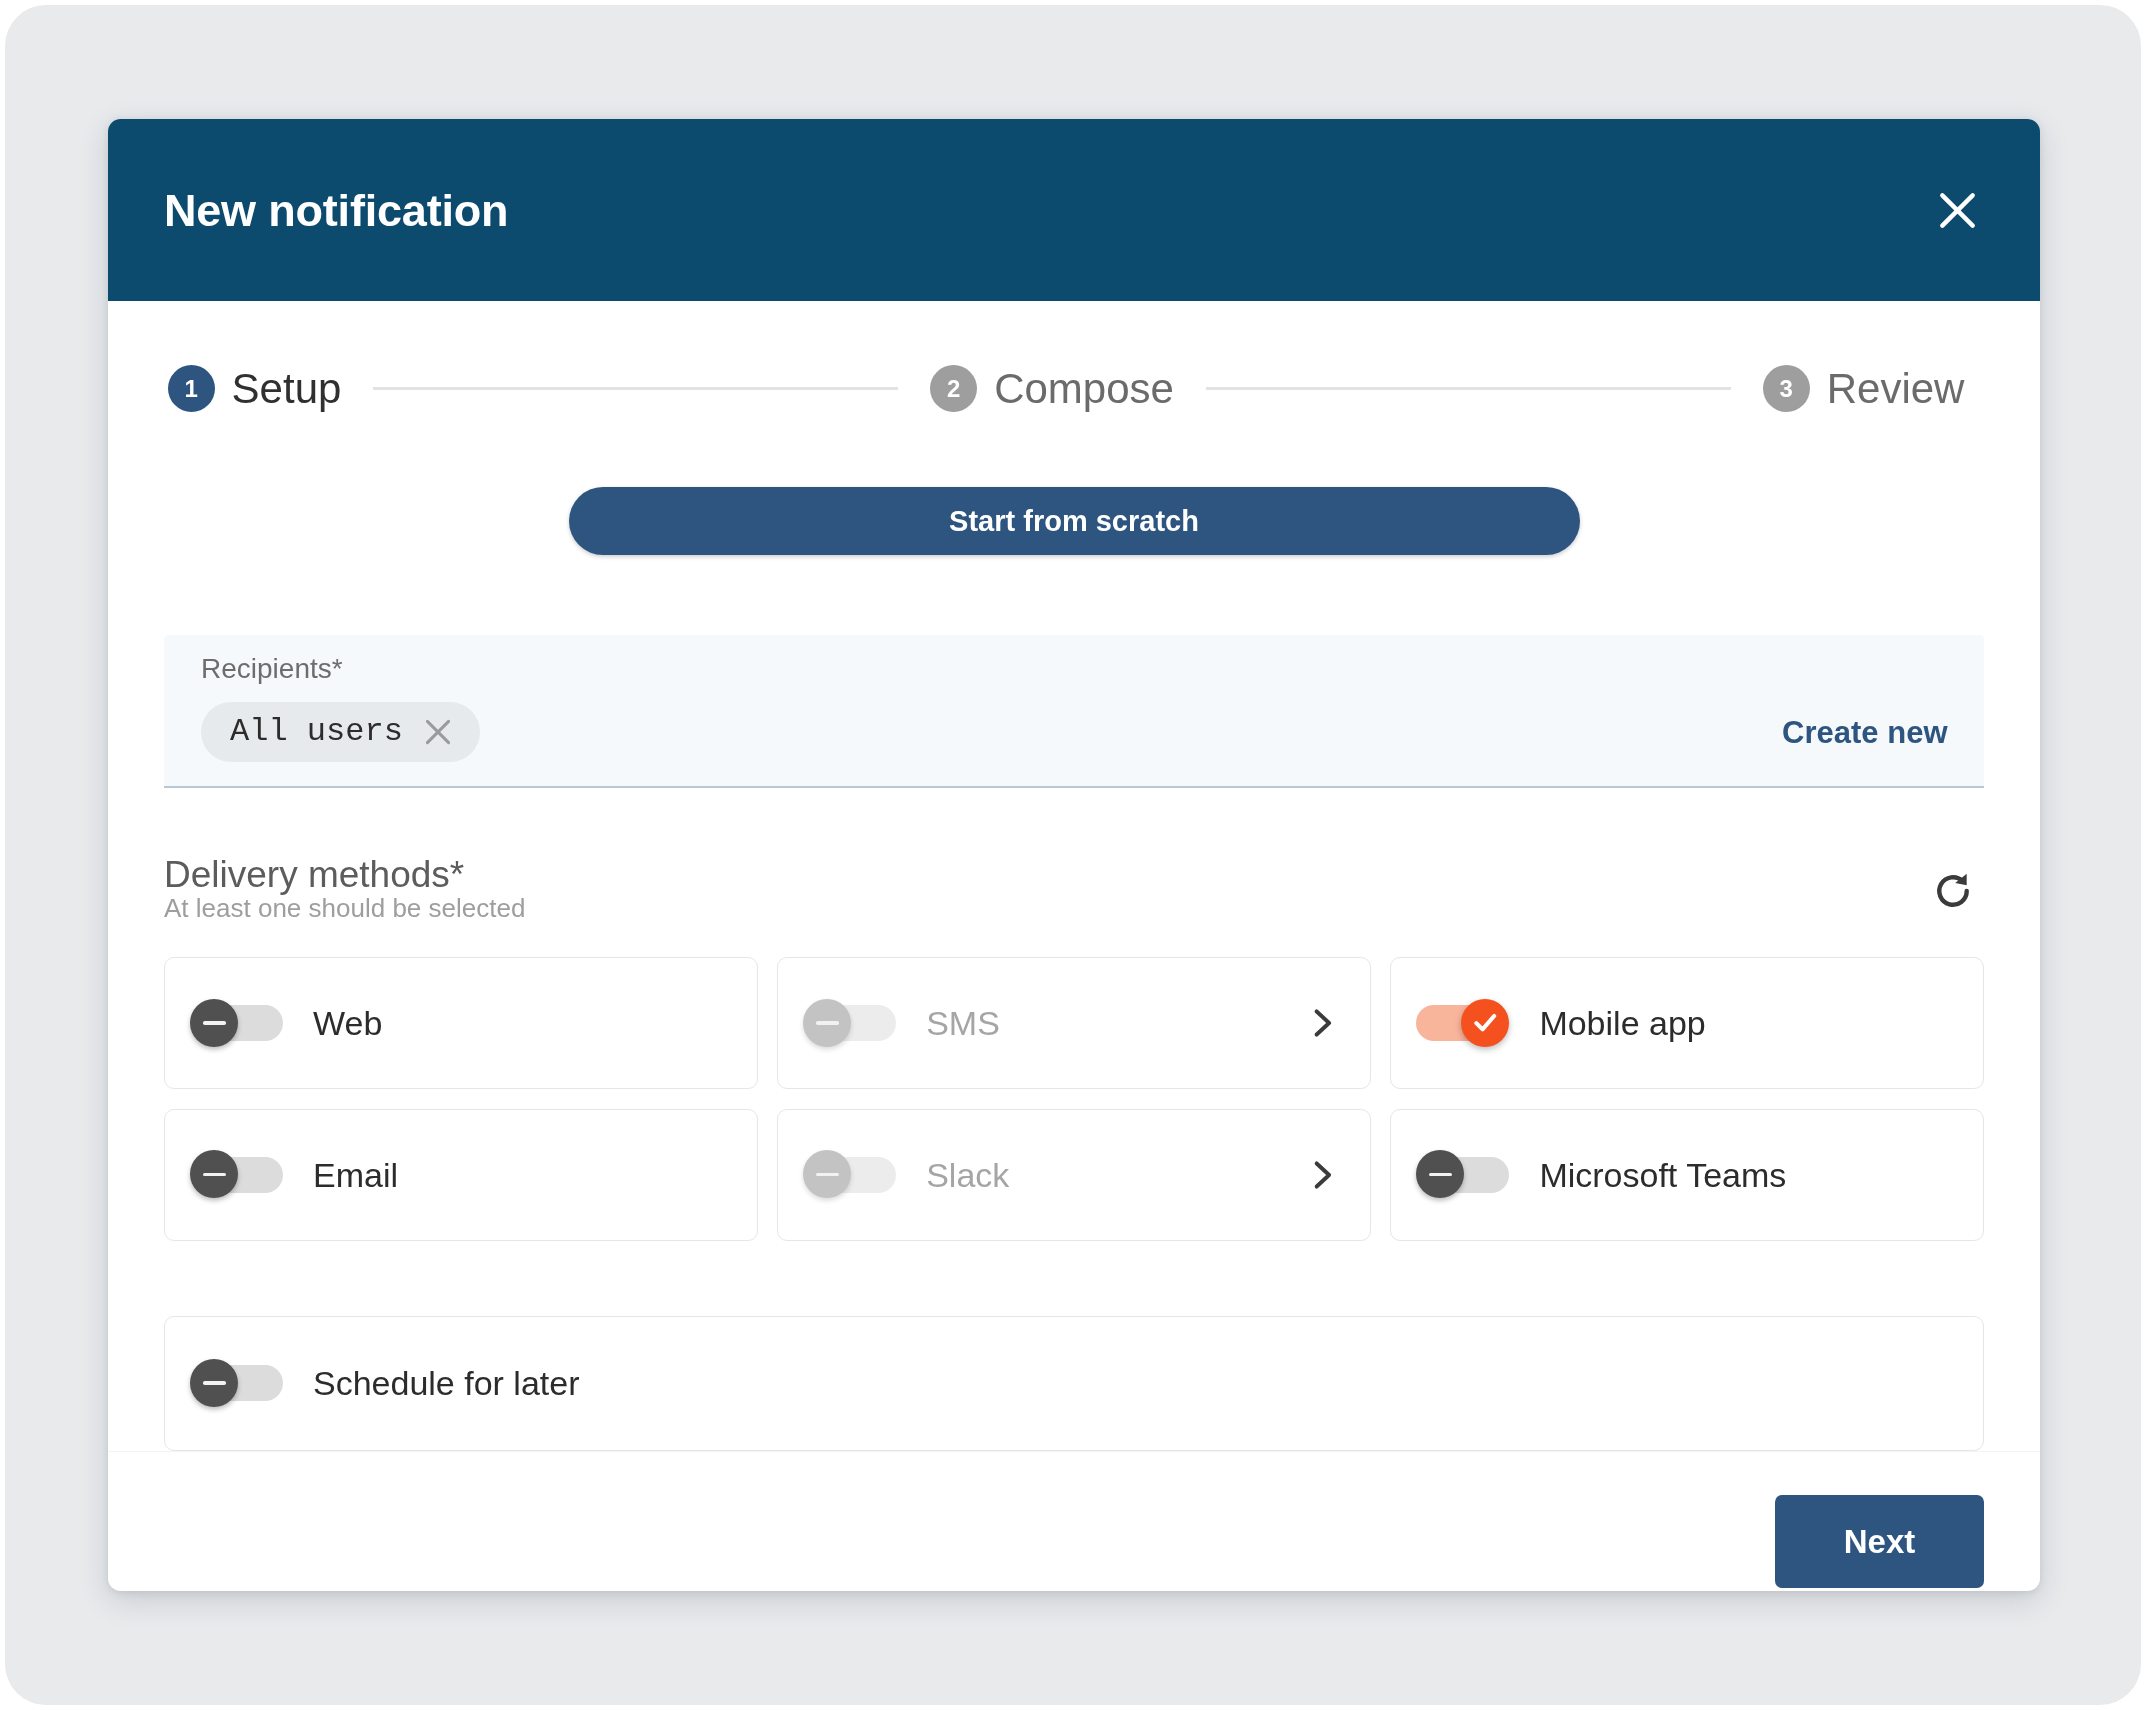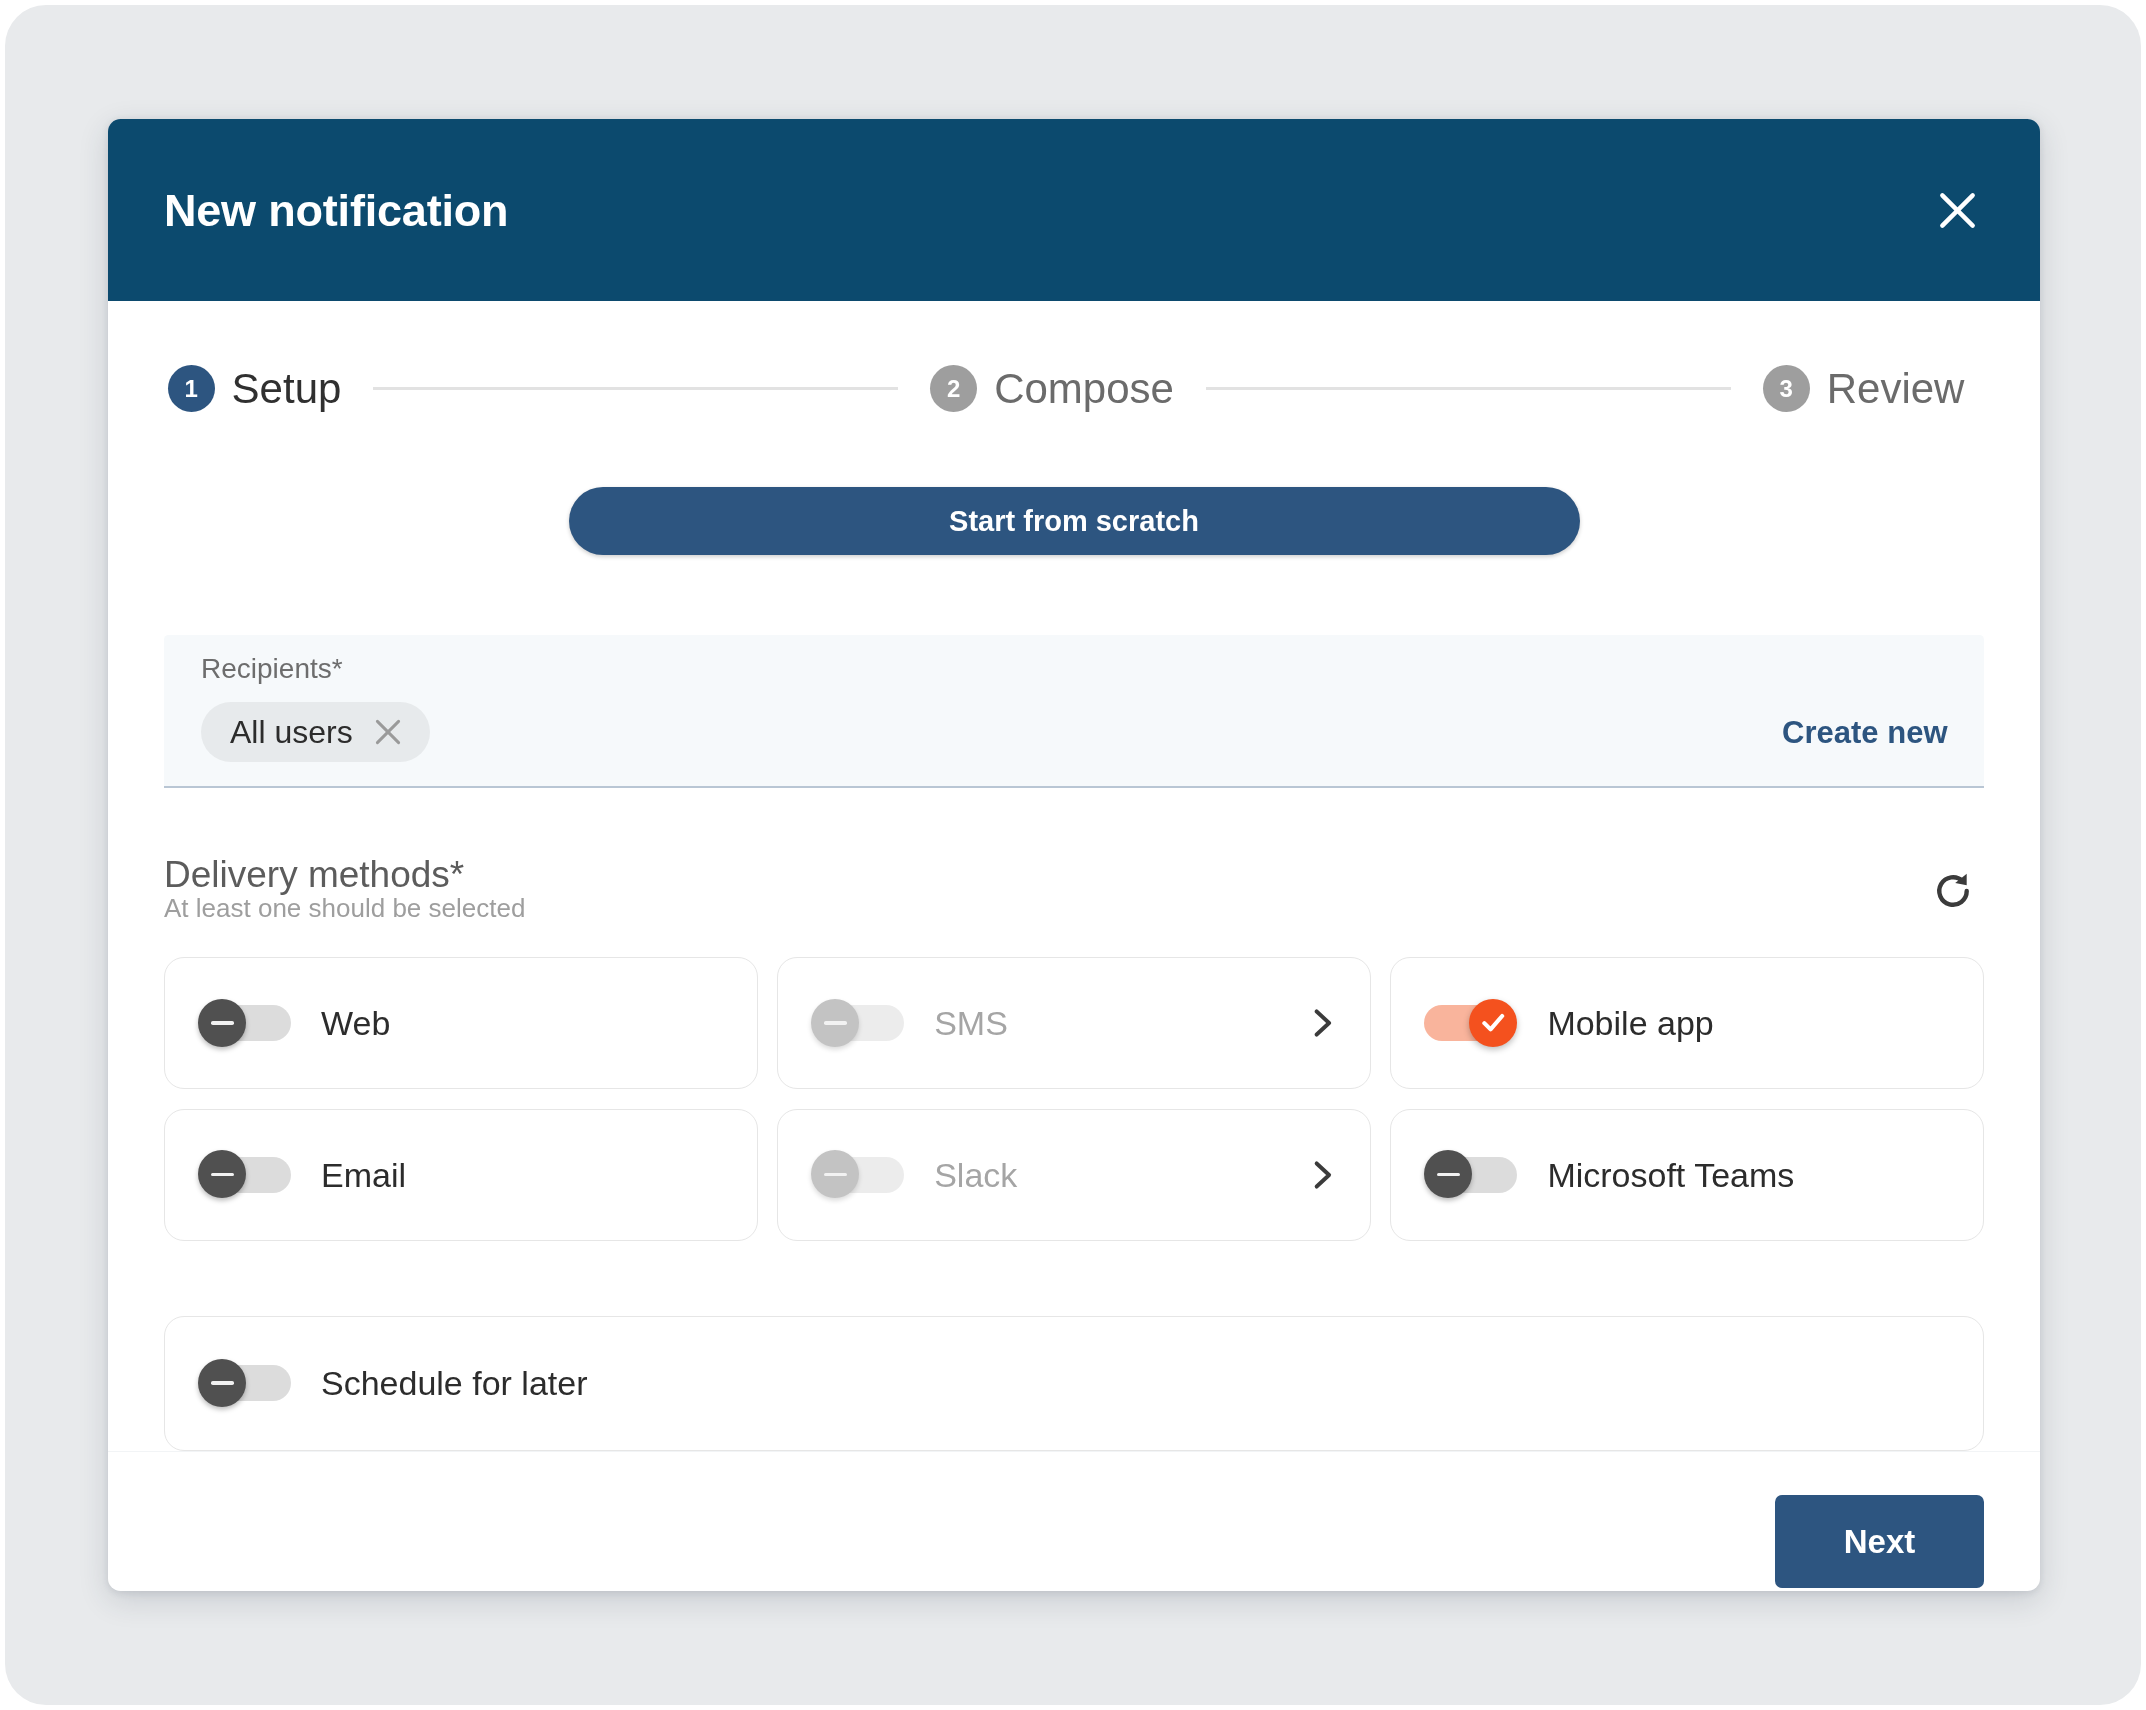--- a/index.html
+++ b/index.html
@@ -179,20 +179,21 @@
     background: #e7eaec;
     border-radius: 30px;
     height: 60px;
     padding: 0 27px 0 29px;
     cursor: pointer;
   }
   .chip-label {
     font-size: 32px;
     color: #2c2c2c;
     line-height: 1;
+    font-family: Liberation Mono, monospace;
   }
   .chip-x { display: flex; align-items: center; justify-content: center; }
   .create-new {
     font-size: 31px;
     font-weight: bold;
     color: #2d5580;
     cursor: pointer;
     line-height: 1;
     padding-right: 4.5px;
   }
@@ -230,25 +231,25 @@
   .dm-grid {
     display: grid;
     grid-template-columns: repeat(3, 1fr);
     column-gap: 19.6px;
     row-gap: 19.6px;
     margin-top: 36px;
   }
   .dm-card {
     height: 132px;
     border: 1.8px solid #e6e6e6;
-    border-radius: 20px;
+    border-radius: 10px;
     background: #ffffff;
     display: flex;
     align-items: center;
-    padding: 0 32px 0 33px;
+    padding: 0 32px 0 25px;
     cursor: pointer;
   }
   .dm-card.full { margin-top: 75px; height: 135px; }
 
   .switch {
     position: relative;
     width: 93px;
     height: 45px;
     flex: 0 0 auto;
   }

